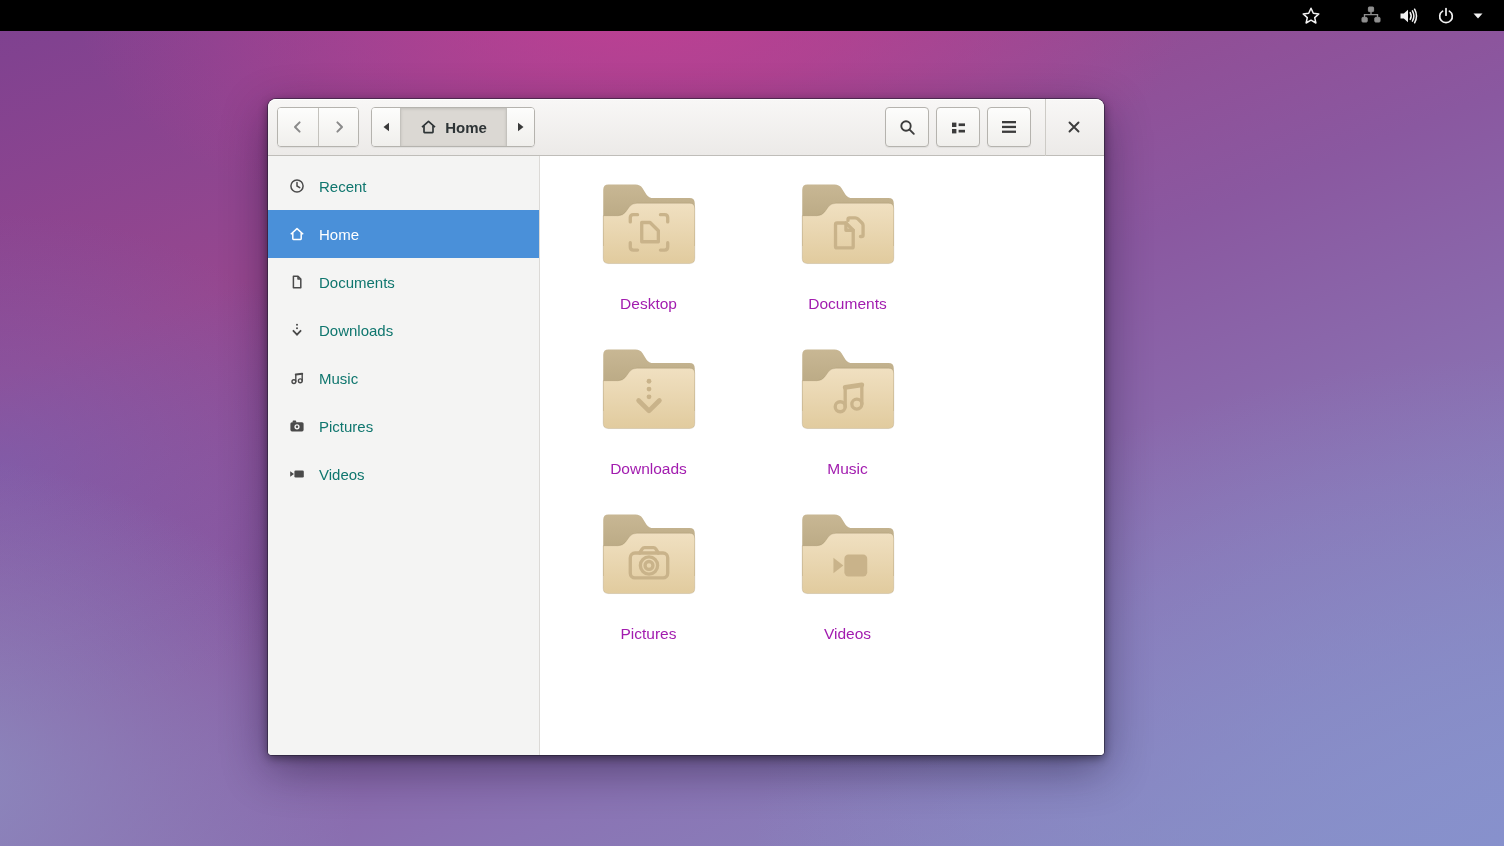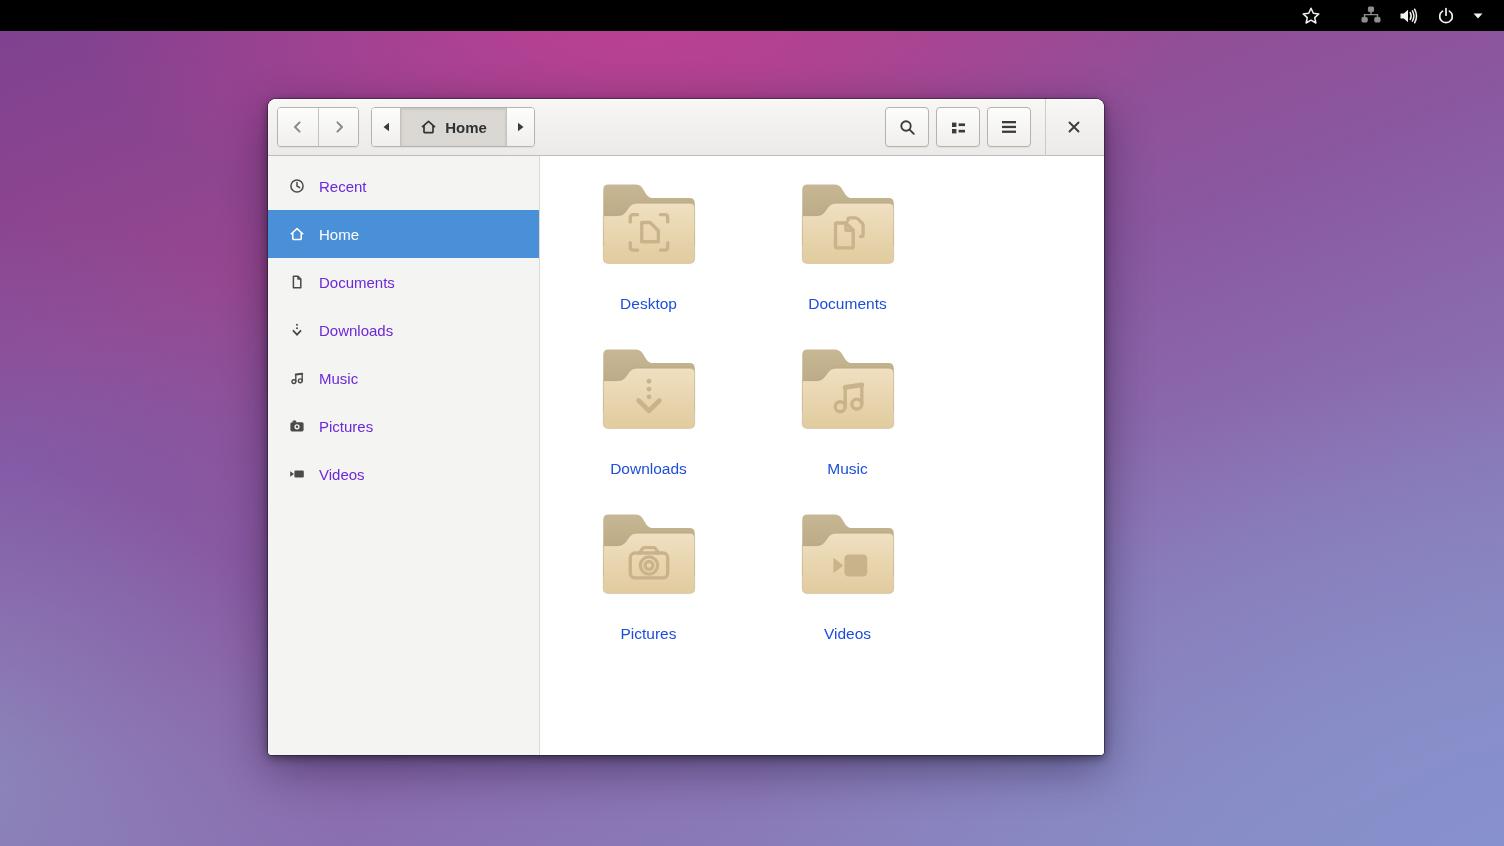--- a/index.html
+++ b/index.html
@@ -63,30 +63,30 @@
 
   .win-body { flex:1; display:flex; min-height:0; }
 
   
   .sidebar {
     width:272px; flex:0 0 272px; background:#f4f4f3; border-right:1px solid #dcdad7;
     padding-top:6px;
   }
   .side-item {
     height:48px; display:flex; align-items:center; padding-left:21px; gap:14px;
-    font-size:15px; color:#6d28d9; cursor:pointer;
+    font-size:15px; color:#0f766e; cursor:pointer;
   }
   .side-item.selected { background:#4a90d9; color:#ffffff; }
 
   
   .content { flex:1; background:#ffffff; padding:15px 0 0 9px;
     display:flex; flex-wrap:wrap; align-content:flex-start; }
   .file-item { width:199px; height:165px; display:flex; flex-direction:column; align-items:center; cursor:pointer; }
   .file-icon { width:104px; height:104px; }
-  .file-label { margin-top:20px; font-size:15.5px; color:#1d4ed8; line-height:18px; }
+  .file-label { margin-top:20px; font-size:15.5px; color:#a21caf; line-height:18px; }
 
   .defs-holder { position:absolute; width:0; height:0; overflow:hidden; }
 </style>
 </head>
 <body>
 
 <svg class="defs-holder" aria-hidden="true">
   <defs>
     <linearGradient id="gBackBeige" x1="0" y1="0" x2="0" y2="1">
       <stop offset="0" stop-color="#c8b794"></stop>

